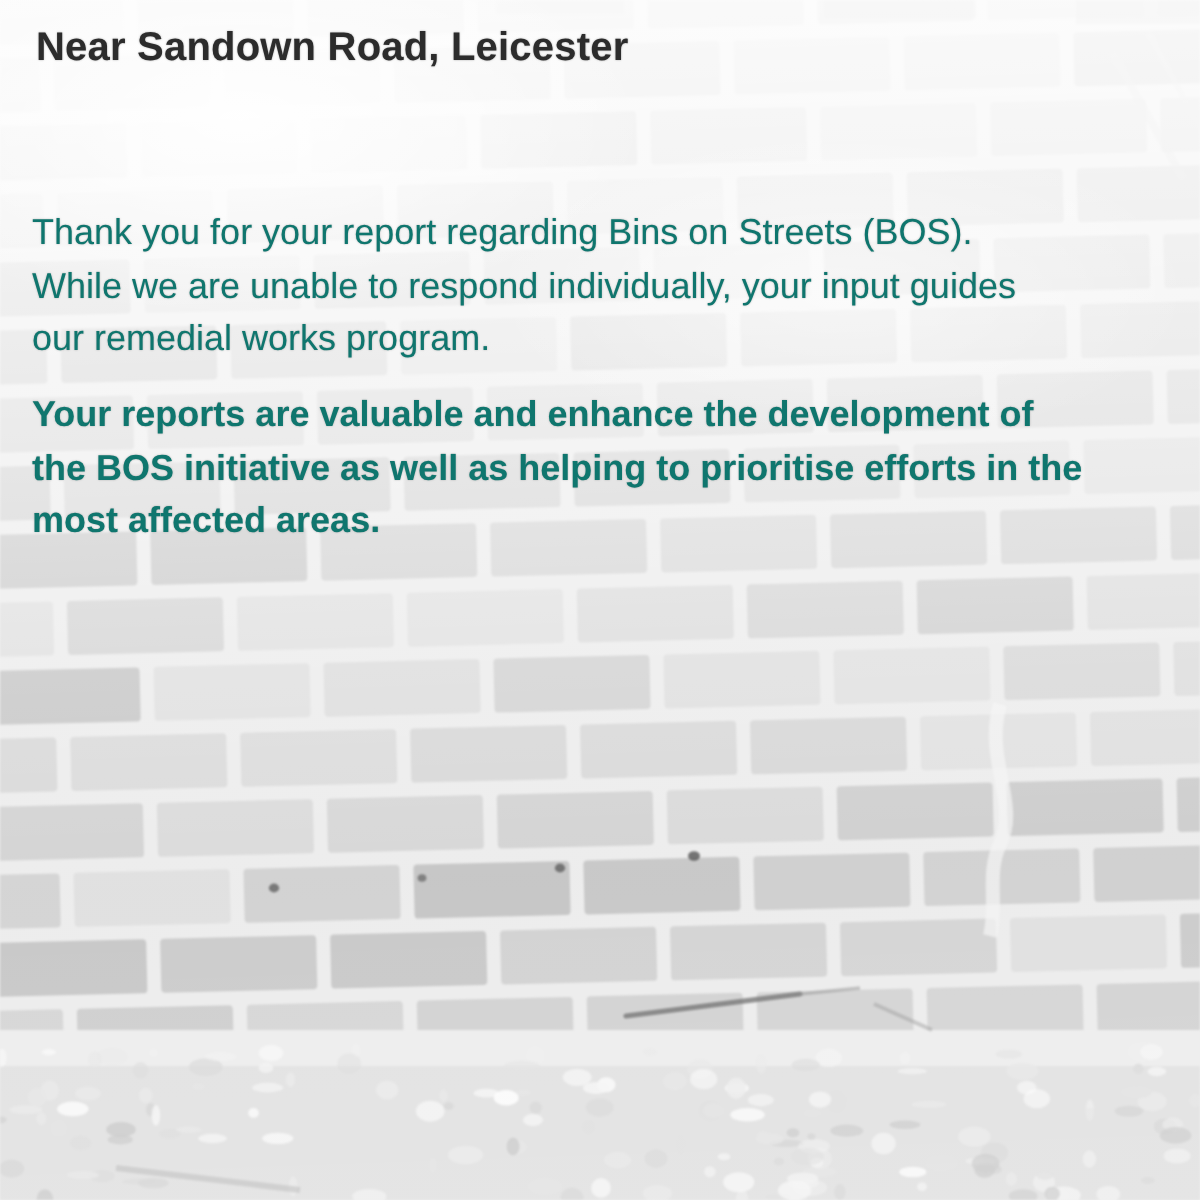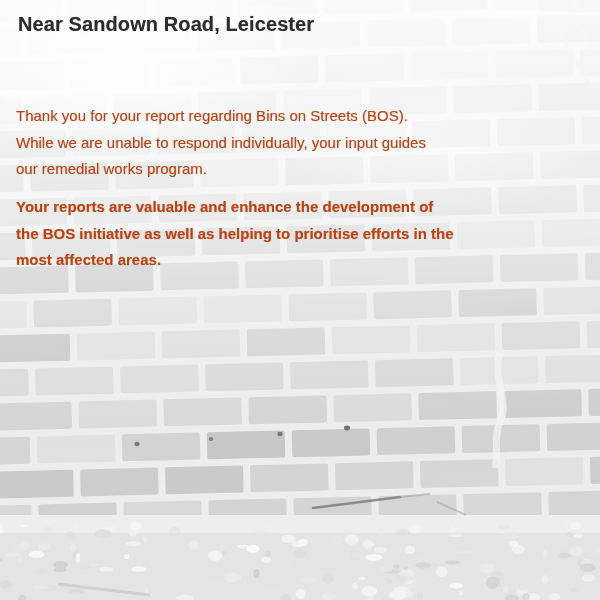--- a/index.html
+++ b/index.html
@@ -25,22 +25,22 @@
   }
   .textlayer{position:absolute;inset:0;pointer-events:none;}
   .textlayer h1{
     position:absolute;left:18px;top:11px;margin:0;
     font-size:20px;line-height:26px;font-weight:bold;
     color:#2c2c2c;letter-spacing:.1px;
     text-shadow:0 0 1px rgba(44,44,44,.4);
   }
   .textlayer p{
     position:absolute;left:16px;margin:0;width:575px;
-    font-size:15px;line-height:26.5px;font-weight:normal;
-    color:#c2410c;white-space:pre-line;
+    font-size:18px;line-height:26.5px;font-weight:normal;
+    color:#0f766e;white-space:pre-line;
     text-shadow:0 0 1px rgba(60,60,60,.35);
   }
   .textlayer p.p1{top:103px;}
   .textlayer p.p2{top:194px;font-weight:bold;}
 </style>
 </head>
 <body>
 
 <div class="stage">
 

